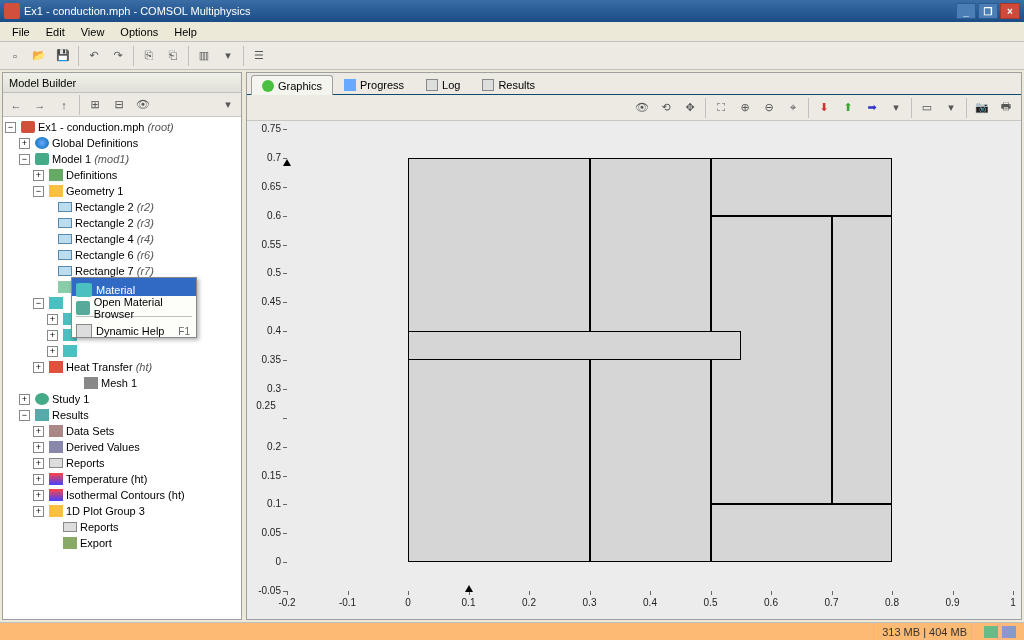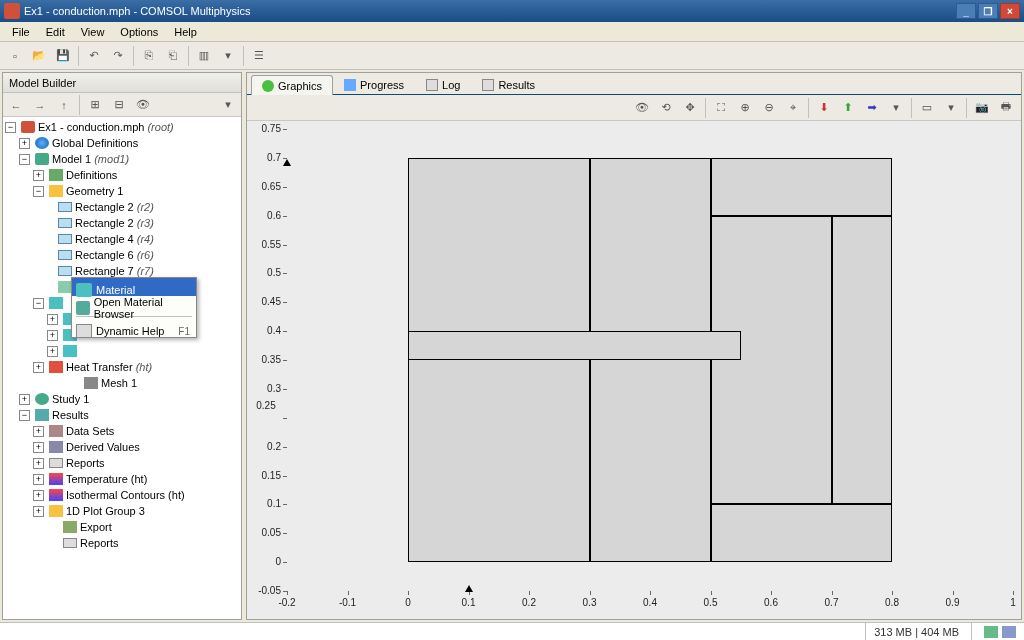--- a/index.html
+++ b/index.html
@@ -79,21 +79,21 @@
 
 .canvas-area { flex: 1; background: #ececec; position: relative; }
 .plot-bg { position: absolute; left: 40px; right: 8px; top: 8px; bottom: 28px; background: #ececec; }
 .axis-tick { position: absolute; font-size: 10px; color: #222; }
 .tickline { position: absolute; background: #666; }
 .watermark { position: absolute; top: 12px; right: 18px; color: #3a8fc0; font-size: 9px; text-align: right; opacity: 0.8; letter-spacing:0.5px; }
 .watermark .wm2 { font-size: 7px; letter-spacing: 2px; }
 .geom-shape { position: absolute; background: #d6d6d6; border: 1px solid #000; }
 .arrowhead { position:absolute; width:0; height:0; border-style:solid; }
 
-.statusbar { position: absolute; left: 0; right: 0; bottom: 0; height: 18px; background: #ffffff; border-top: 1px solid #c0c0c0; display: flex; align-items: center; justify-content: flex-end; padding: 0 8px; gap: 12px; font-size: 10px; color: #333; }
+.statusbar { position: absolute; left: 0; right: 0; bottom: 0; height: 18px; background: #fdba74; border-top: 1px solid #c0c0c0; display: flex; align-items: center; justify-content: flex-end; padding: 0 8px; gap: 4px; font-size: 10px; color: #333; }
 .statusbar .cell { border-left: 1px solid #c0c0c0; padding-left: 8px; height: 100%; display:flex; align-items:center; }
 .sb-icon { width: 14px; height: 12px; display: inline-block; margin-left: 4px; }
 </style>
 </head>
 <body>
 
 <div class="titlebar">
   <span class="icon"></span>
   <span class="title">Ex1 - conduction.mph - COMSOL Multiphysics</span>
   <div class="winbtns">
@@ -256,27 +256,27 @@
           <span class="node-icon iso"></span>
           <span class="node-label">Isothermal Contours (ht)</span>
         </div>
       <div class="tree-row" style="padding-left:30px">
           <span class="twisty">+</span>
           <span class="node-icon plot"></span>
           <span class="node-label">1D Plot Group 3</span>
         </div>
       <div class="tree-row" style="padding-left:44px">
           <span class="twisty blank"></span>
+          <span class="node-icon reports"></span>
+          <span class="node-label">Reports</span>
+        </div>
+      <div class="tree-row" style="padding-left:44px">
+          <span class="twisty blank"></span>
           <span class="node-icon export"></span>
           <span class="node-label">Export</span>
-        </div>
-      <div class="tree-row" style="padding-left:44px">
-          <span class="twisty blank"></span>
-          <span class="node-icon reports"></span>
-          <span class="node-label">Reports</span>
         </div>
 
       <div class="context-menu">
         <div class="cm-item sel">
             <span class="cm-icon mat"></span>
             <span>Material</span>
           </div>
         <div class="cm-item">
             <span class="cm-icon browse"></span>
             <span>Open Material Browser</span>

